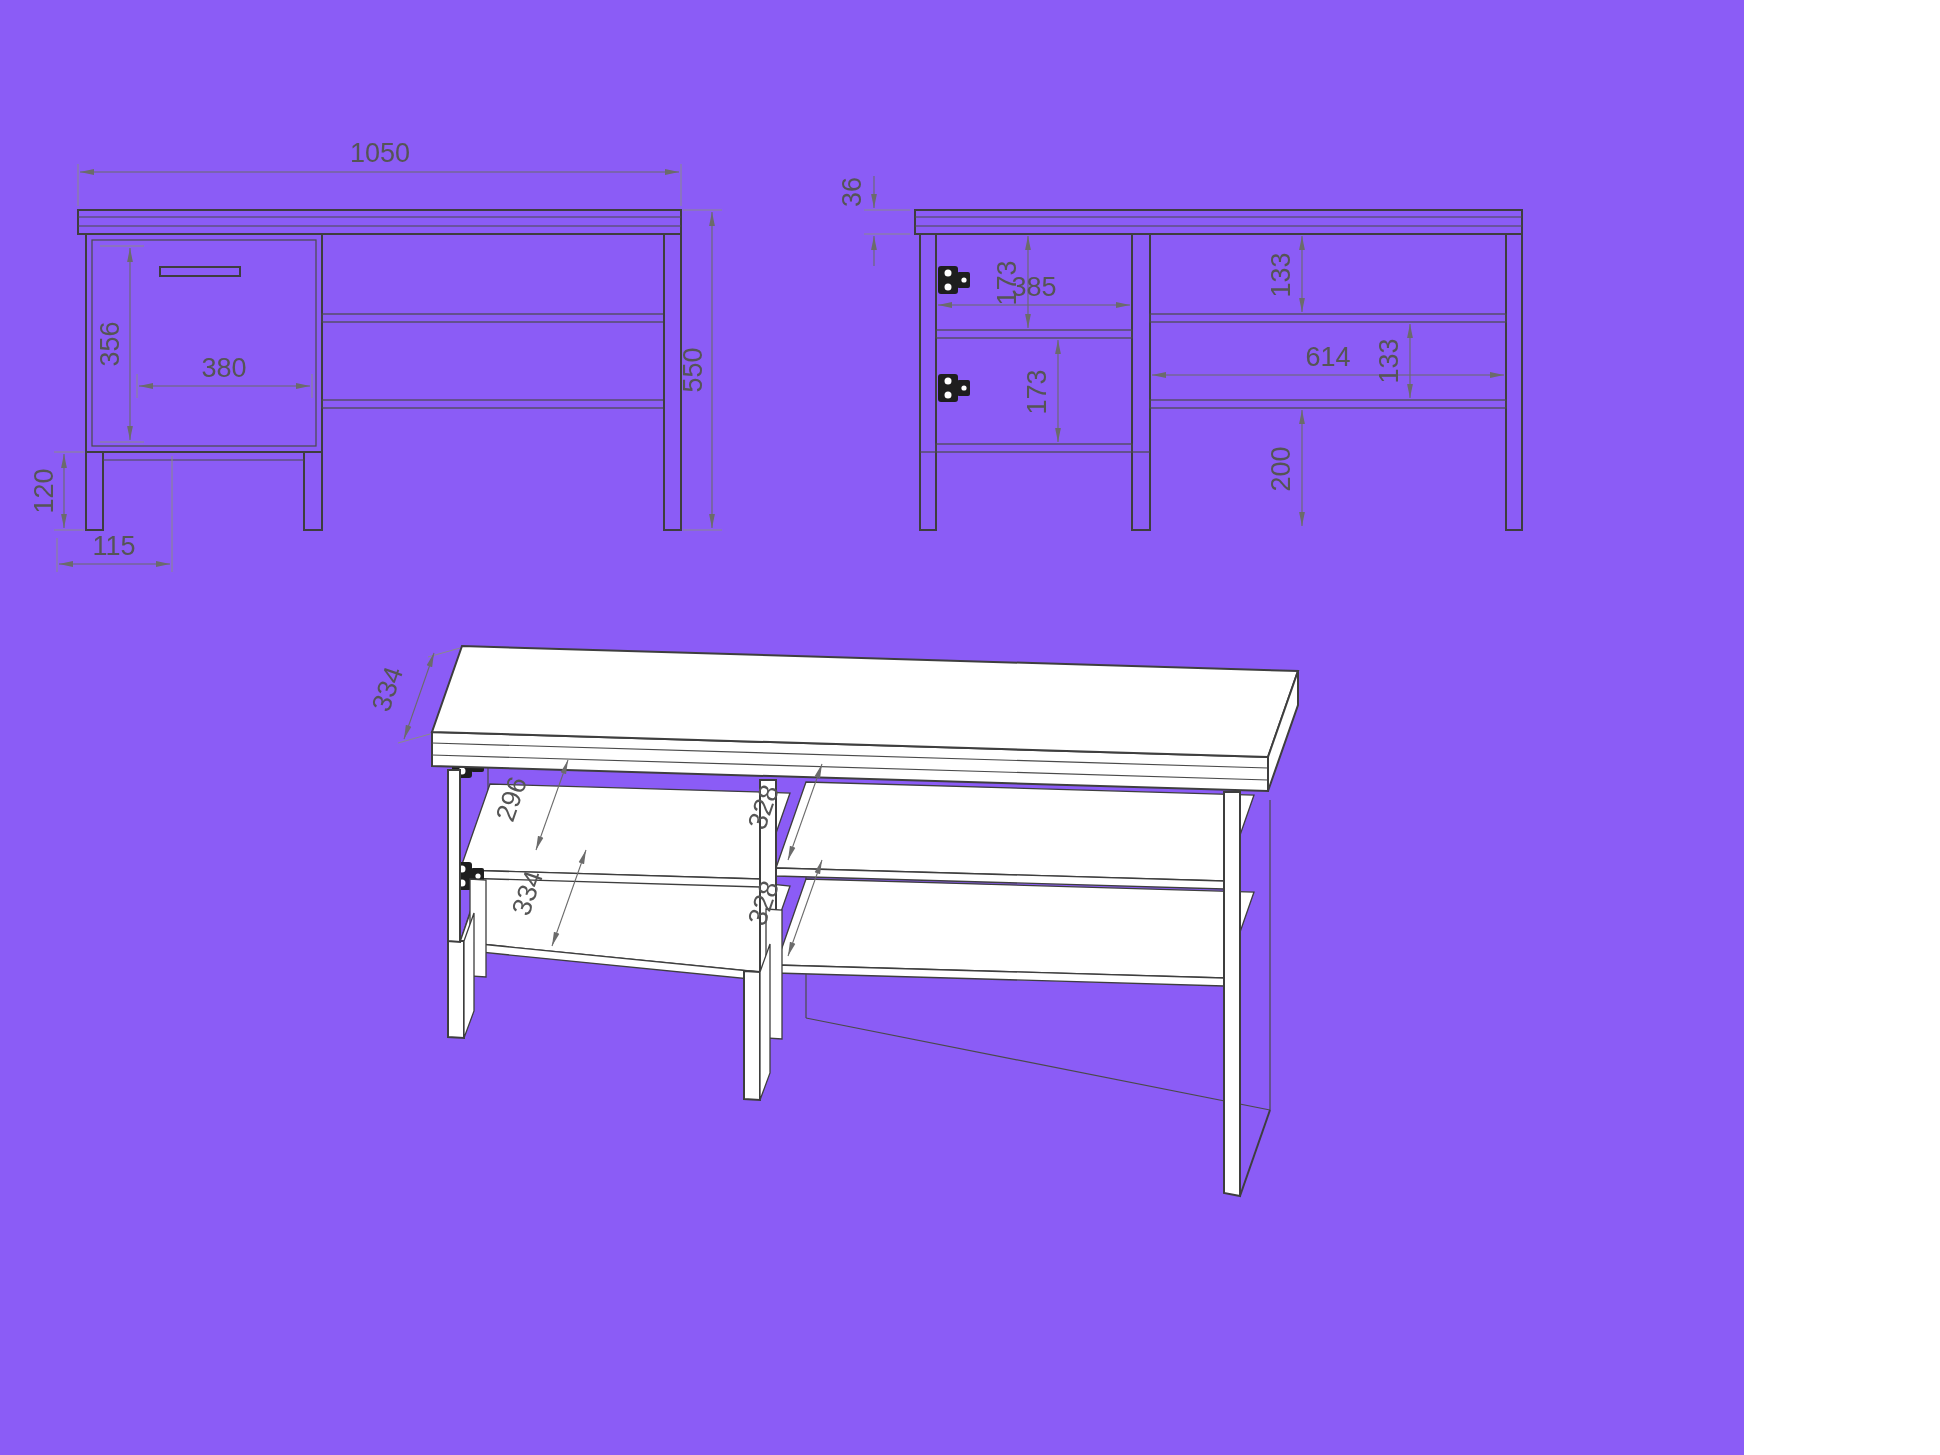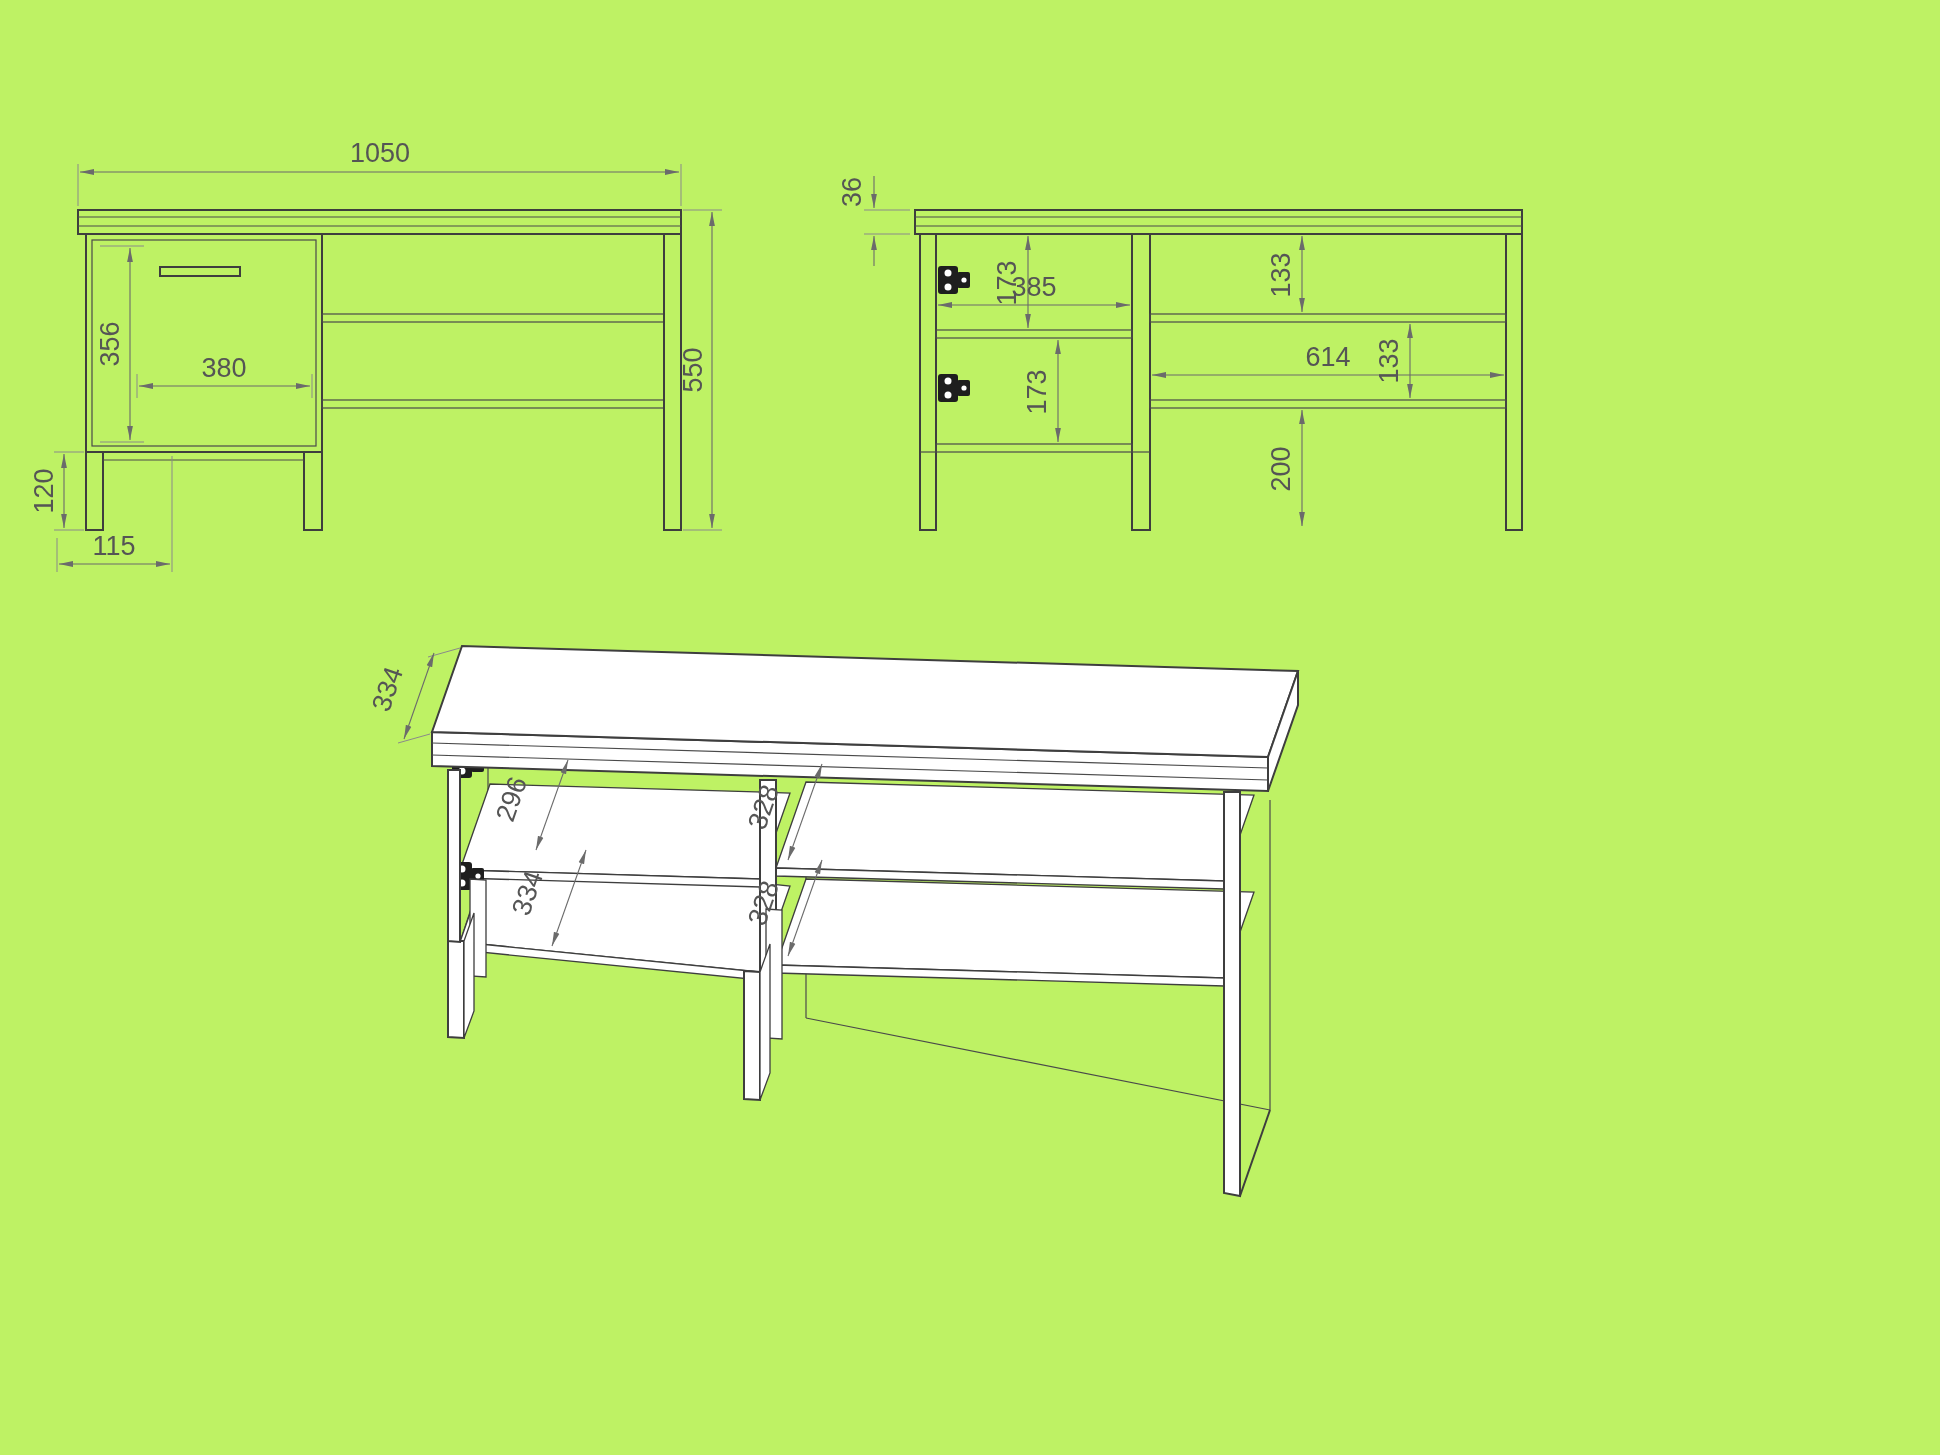--- a/index.html
+++ b/index.html
@@ -1,16 +1,16 @@
 <!DOCTYPE html>
 <html><head>
 <meta charset="utf-8">
 <style>
   html,body{margin:0;padding:0;background:#ffffff;}
-  .page{width:1940px;height:1455px;background:#bef264;position:relative;overflow:hidden;}
+  .page{width:1744px;height:1455px;background:#8b5cf6;position:relative;overflow:hidden;}
   svg{display:block;}
   .f2{stroke:#3e3e3e;stroke-width:2;fill:none;stroke-linejoin:miter;}
   .f1{stroke:#4a4a4a;stroke-width:1.2;fill:none;}
   .fw{fill:#ffffff;stroke:#3e3e3e;stroke-width:2;stroke-linejoin:miter;}
   .fw1{fill:#ffffff;stroke:#3e3e3e;stroke-width:1.3;stroke-linejoin:miter;}
   .dim{stroke:#6b6b6b;stroke-width:1.1;fill:none;}
   .ext{stroke:#8a8a8a;stroke-width:1;fill:none;}
   text.dt{font-family:"Liberation Sans",sans-serif;font-size:27px;fill:#555;}
 </style>
 </head>

